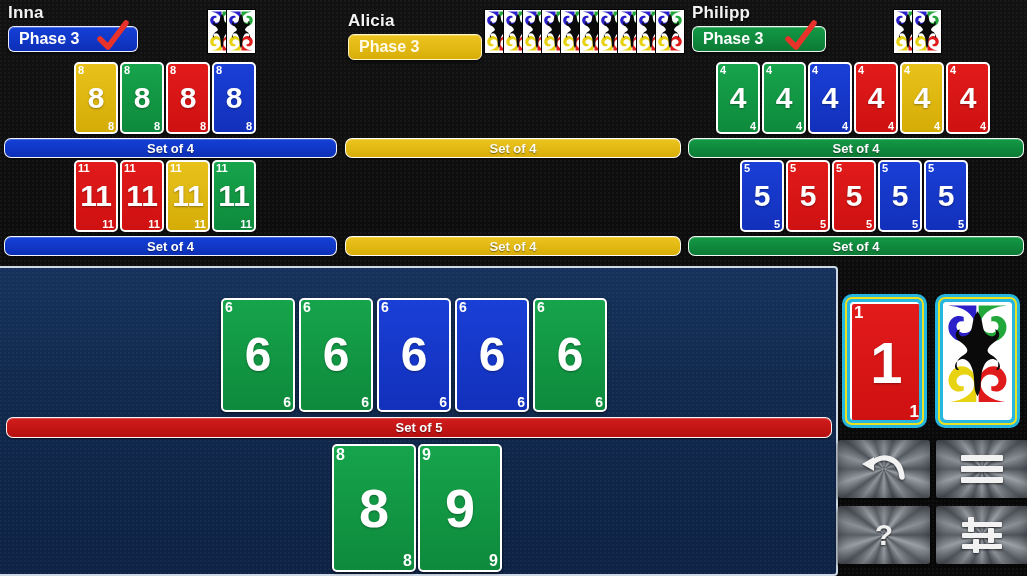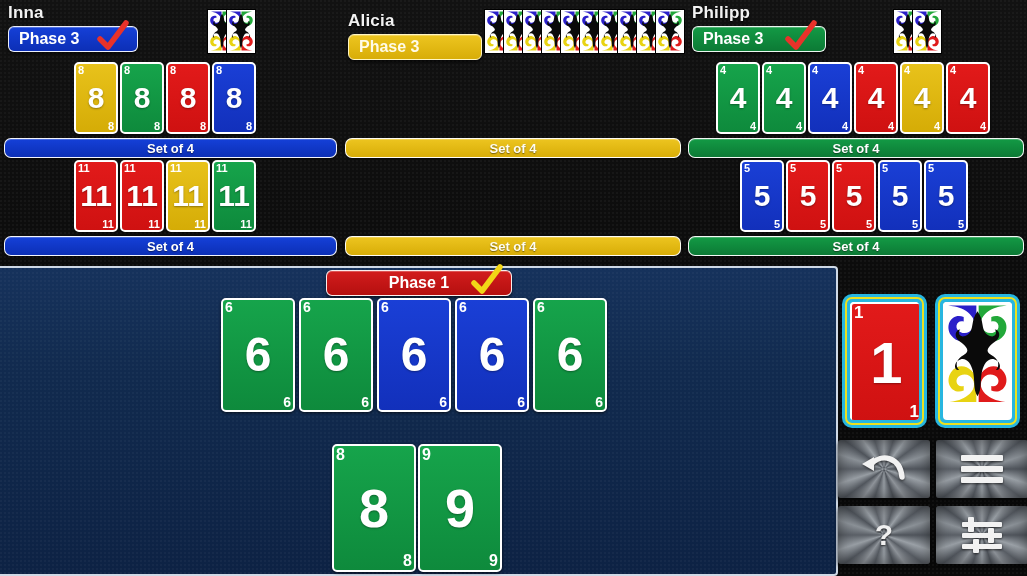--- a/index.html
+++ b/index.html
@@ -424,26 +424,20 @@
   <div class="setbar sb-blue" style="left:4px;   top:138px; width:333px;">Set of 4</div>
   <div class="setbar sb-yellow" style="left:345px; top:138px; width:336px;">Set of 4</div>
   <div class="setbar sb-green" style="left:688px; top:138px; width:336px;">Set of 4</div>
 
   <div class="setbar sb-blue" style="left:4px;   top:236px; width:333px;">Set of 4</div>
   <div class="setbar sb-yellow" style="left:345px; top:236px; width:336px;">Set of 4</div>
   <div class="setbar sb-green" style="left:688px; top:236px; width:336px;">Set of 4</div>
 
   <div id="play"></div>
 
-  <div class="phase-pill red" style="position:absolute; left:326px; top:265px; width:186px; justify-content:center;">
-    <span>Phase 1</span>
-    <svg class="tick" viewBox="0 0 34 34">
-      <path d="M5 19 L13 27 L31 3" fill="none" stroke="#f2d617" stroke-width="5.5" stroke-linecap="round" stroke-linejoin="round"></path>
-    </svg>
-  </div>
 
   <div class="setrow" id="row-local-table" style="left:221px; top:298px;">
       <div class="card c-green" style="width: 74px; height: 114px;">
         <span class="c-tl" style="font-size: 14px;">6</span>
         <span class="mid" style="font-size: 48px;">6</span>
         <span class="c-br" style="font-size: 14px;">6</span>
       </div>
       <div class="card c-green" style="width: 74px; height: 114px; margin-left: 4px;">
         <span class="c-tl" style="font-size: 14px;">6</span>
         <span class="mid" style="font-size: 48px;">6</span>
@@ -459,20 +453,21 @@
         <span class="mid" style="font-size: 48px;">6</span>
         <span class="c-br" style="font-size: 14px;">6</span>
       </div>
       <div class="card c-green" style="width: 74px; height: 114px; margin-left: 4px;">
         <span class="c-tl" style="font-size: 14px;">6</span>
         <span class="mid" style="font-size: 48px;">6</span>
         <span class="c-br" style="font-size: 14px;">6</span>
       </div>
     </div>
 
+  <div class="setbar sb-red" style="left:6px; top:417px; width:826px; height:21px;">Set of 5</div>
 
   <div class="setrow" id="row-local-hand" style="left:332px; top:444px;">
       <div class="card c-green" style="width: 84px; height: 128px;">
         <span class="c-tl" style="font-size: 16px;">8</span>
         <span class="mid" style="font-size: 54px;">8</span>
         <span class="c-br" style="font-size: 16px;">8</span>
       </div>
       <div class="card c-green" style="width: 84px; height: 128px; margin-left: 2px;">
         <span class="c-tl" style="font-size: 16px;">9</span>
         <span class="mid" style="font-size: 54px;">9</span>

